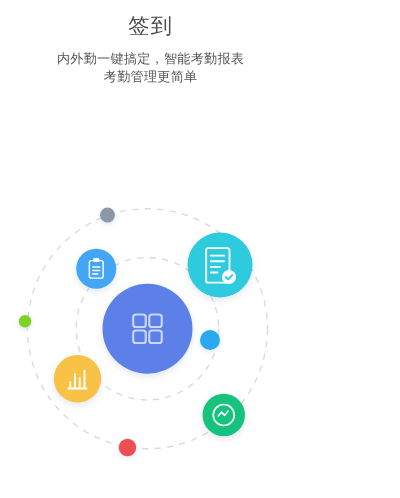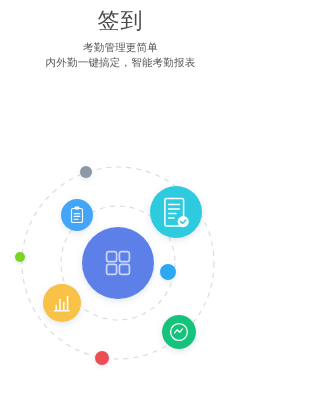--- a/index.html
+++ b/index.html
@@ -14,21 +14,21 @@
     font-family: "DejaVu Sans", "Liberation Sans", sans-serif;
     position: relative;
   }
 
   
   .header {
     padding-top: 9px;
     text-align: center;
   }
   .page-title {
-    font-size: 22px;
+    font-size: 17px;
     line-height: 24px;
     color: #4a4a4a;
     font-weight: 400;
     letter-spacing: 1px;
     margin: 0;
   }
   .page-subtitle {
     margin: 7px 0 0 0;
     font-size: 10.5px;
     line-height: 15px;
@@ -51,22 +51,22 @@
   .illustration svg {
     display: block;
   }
 </style>
 </head>
 <body>
 
 <div class="header">
   <h1 class="page-title">签到</h1>
   <p class="page-subtitle">
+    <span class="sub-line">内外勤一键搞定，智能考勤报表</span>
     <span class="sub-line">考勤管理更简单</span>
-    <span class="sub-line">内外勤一键搞定，智能考勤报表</span>
   </p>
 </div>
 
 <div class="illustration">
   <svg width="241" height="248" viewBox="0 0 241 248" xmlns="http://www.w3.org/2000/svg">
     <defs>
       <filter id="softshadow" x="-60%" y="-60%" width="220%" height="220%">
         <feDropShadow dx="0" dy="2" stdDeviation="3" flood-color="#9aa7c0" flood-opacity="0.30"></feDropShadow>
       </filter>
       <filter id="dotshadow" x="-80%" y="-80%" width="260%" height="260%">

